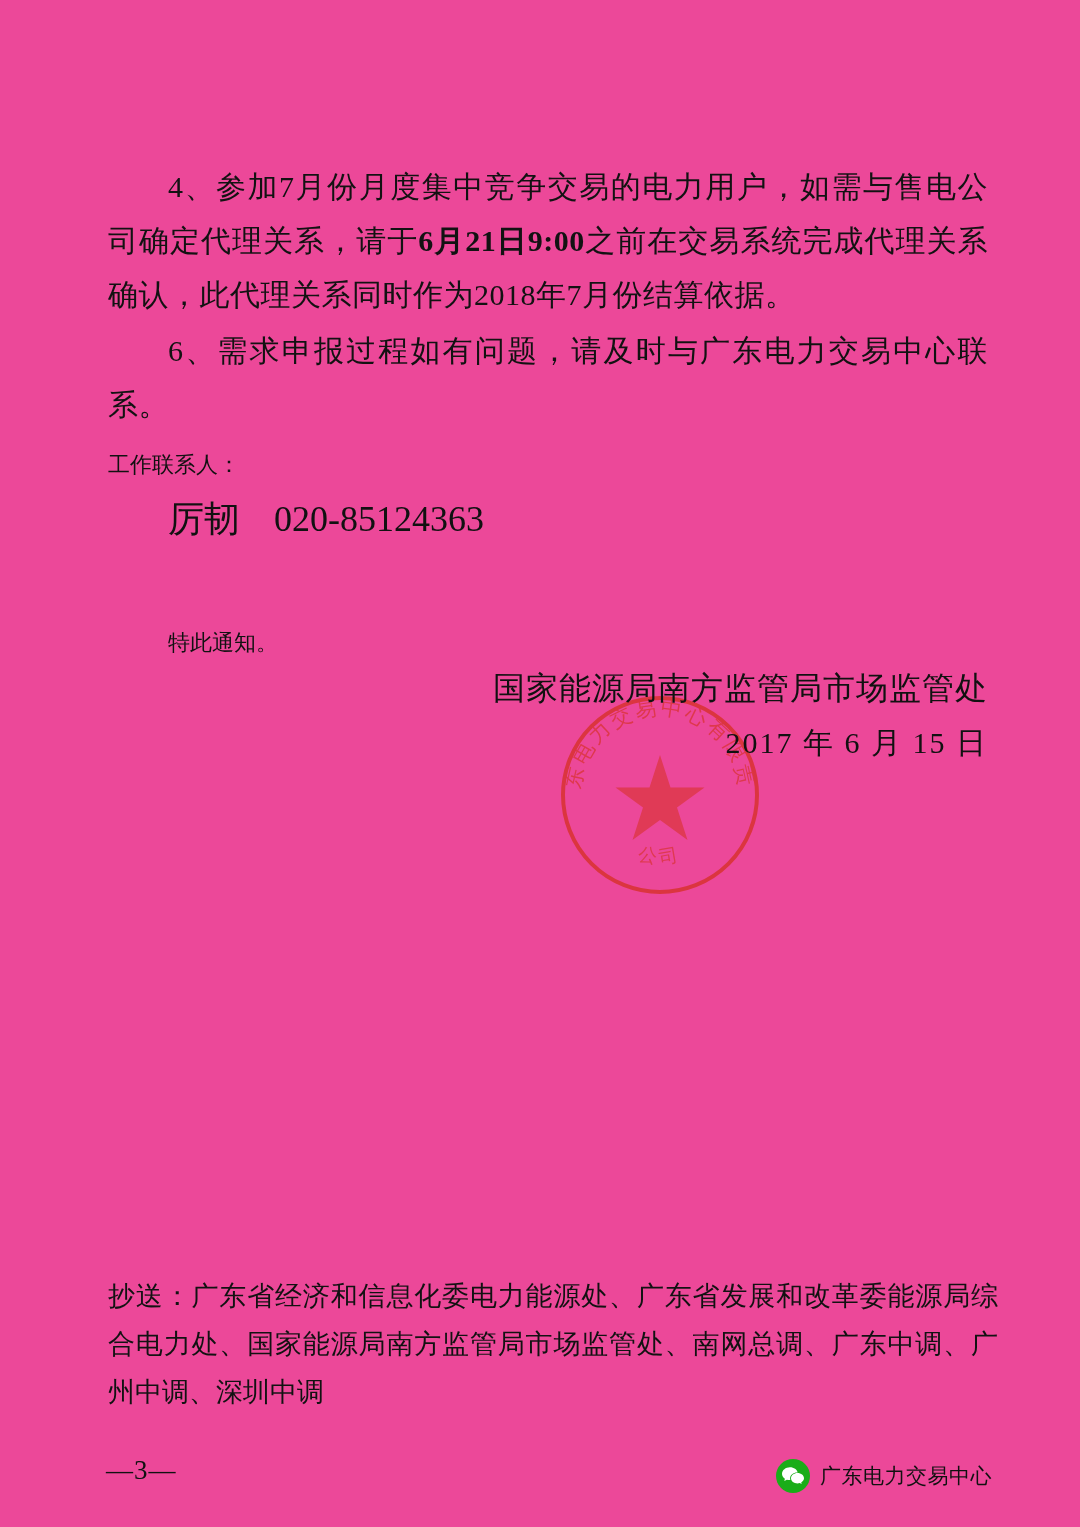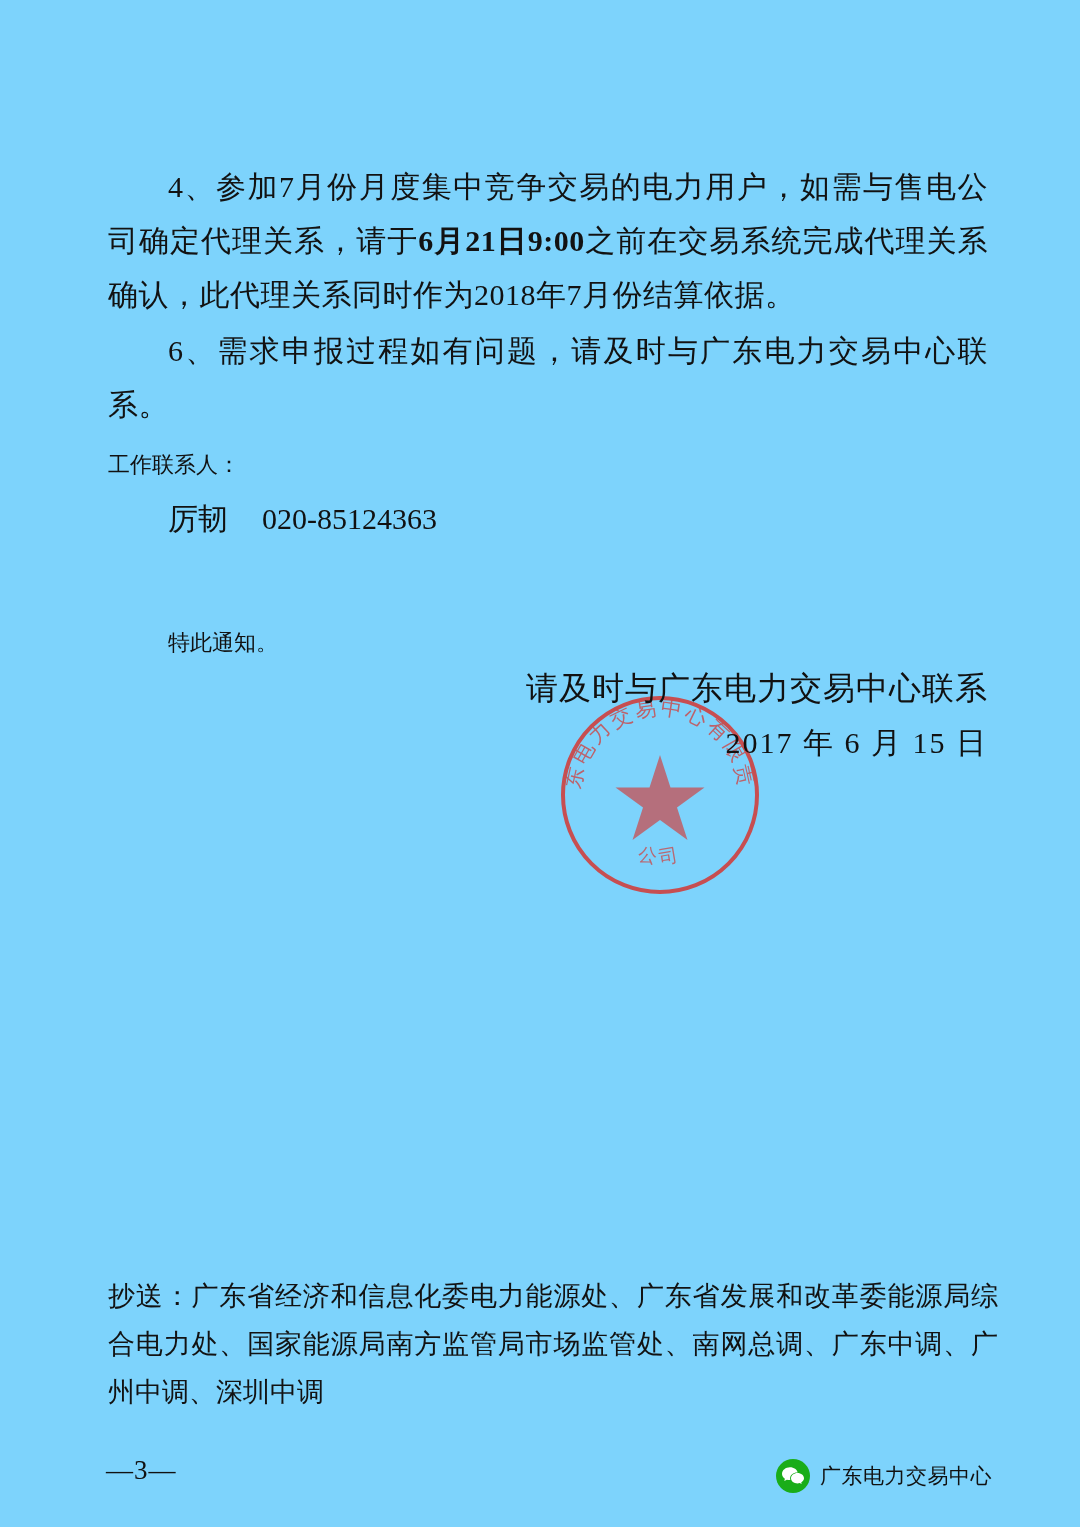--- a/index.html
+++ b/index.html
@@ -9,21 +9,21 @@
   }
   body {
     font-family: "Liberation Serif", "DejaVu Serif", serif;
     color: #111111;
   }
   .page {
     position: relative;
     width: 1080px;
     height: 1527px;
     margin: 0 auto;
-    background: #7dd3fc;
+    background: #ec4899;
     overflow: hidden;
   }
   .content {
     position: absolute;
     left: 108px;
     top: 160px;
     width: 880px;
   }
   .para {
     font-size: 30px;
@@ -38,21 +38,21 @@
   }
   .bold {
     font-weight: bold;
   }
   .contact-label {
     font-size: 22px;
     line-height: 54px;
     margin: 6px 0 0 0;
   }
   .contact-person {
-    font-size: 30px;
+    font-size: 36px;
     line-height: 54px;
     margin: 0;
     text-indent: 60px;
   }
   .contact-person .phone {
     margin-left: 34px;
   }
   .notice-line {
     font-size: 22px;
     line-height: 54px;
@@ -186,21 +186,21 @@
       <text font-family="Liberation Serif, serif" font-size="21" fill="#d8322c" letter-spacing="3" opacity="0.85">
         <textPath href="#sealArcTop" startOffset="50%" text-anchor="middle">广东电力交易中心有限责任</textPath>
       </text>
       <text font-family="Liberation Serif, serif" font-size="19" fill="#d8322c" letter-spacing="4" opacity="0.8">
         <textPath href="#sealArcBottom" startOffset="50%" text-anchor="middle">公司</textPath>
       </text>
     </svg>
   </div>
 
   <div class="sign-block">
-    <div class="sign-company">请及时与广东电力交易中心联系</div>
+    <div class="sign-company">国家能源局南方监管局市场监管处</div>
     <div class="sign-date">2017 年 6 月 15 日</div>
   </div>
 
   <div class="cc-block">
     <div class="cc-para">抄送：广东省经济和信息化委电力能源处、广东省发展和改革委能源局综合电力处、国家能源局南方监管局市场监管处、南网总调、广东中调、广州中调、深圳中调</div>
   </div>
 
   <div class="footer">
     <div class="page-number">—3—</div>
     <div class="wechat">

